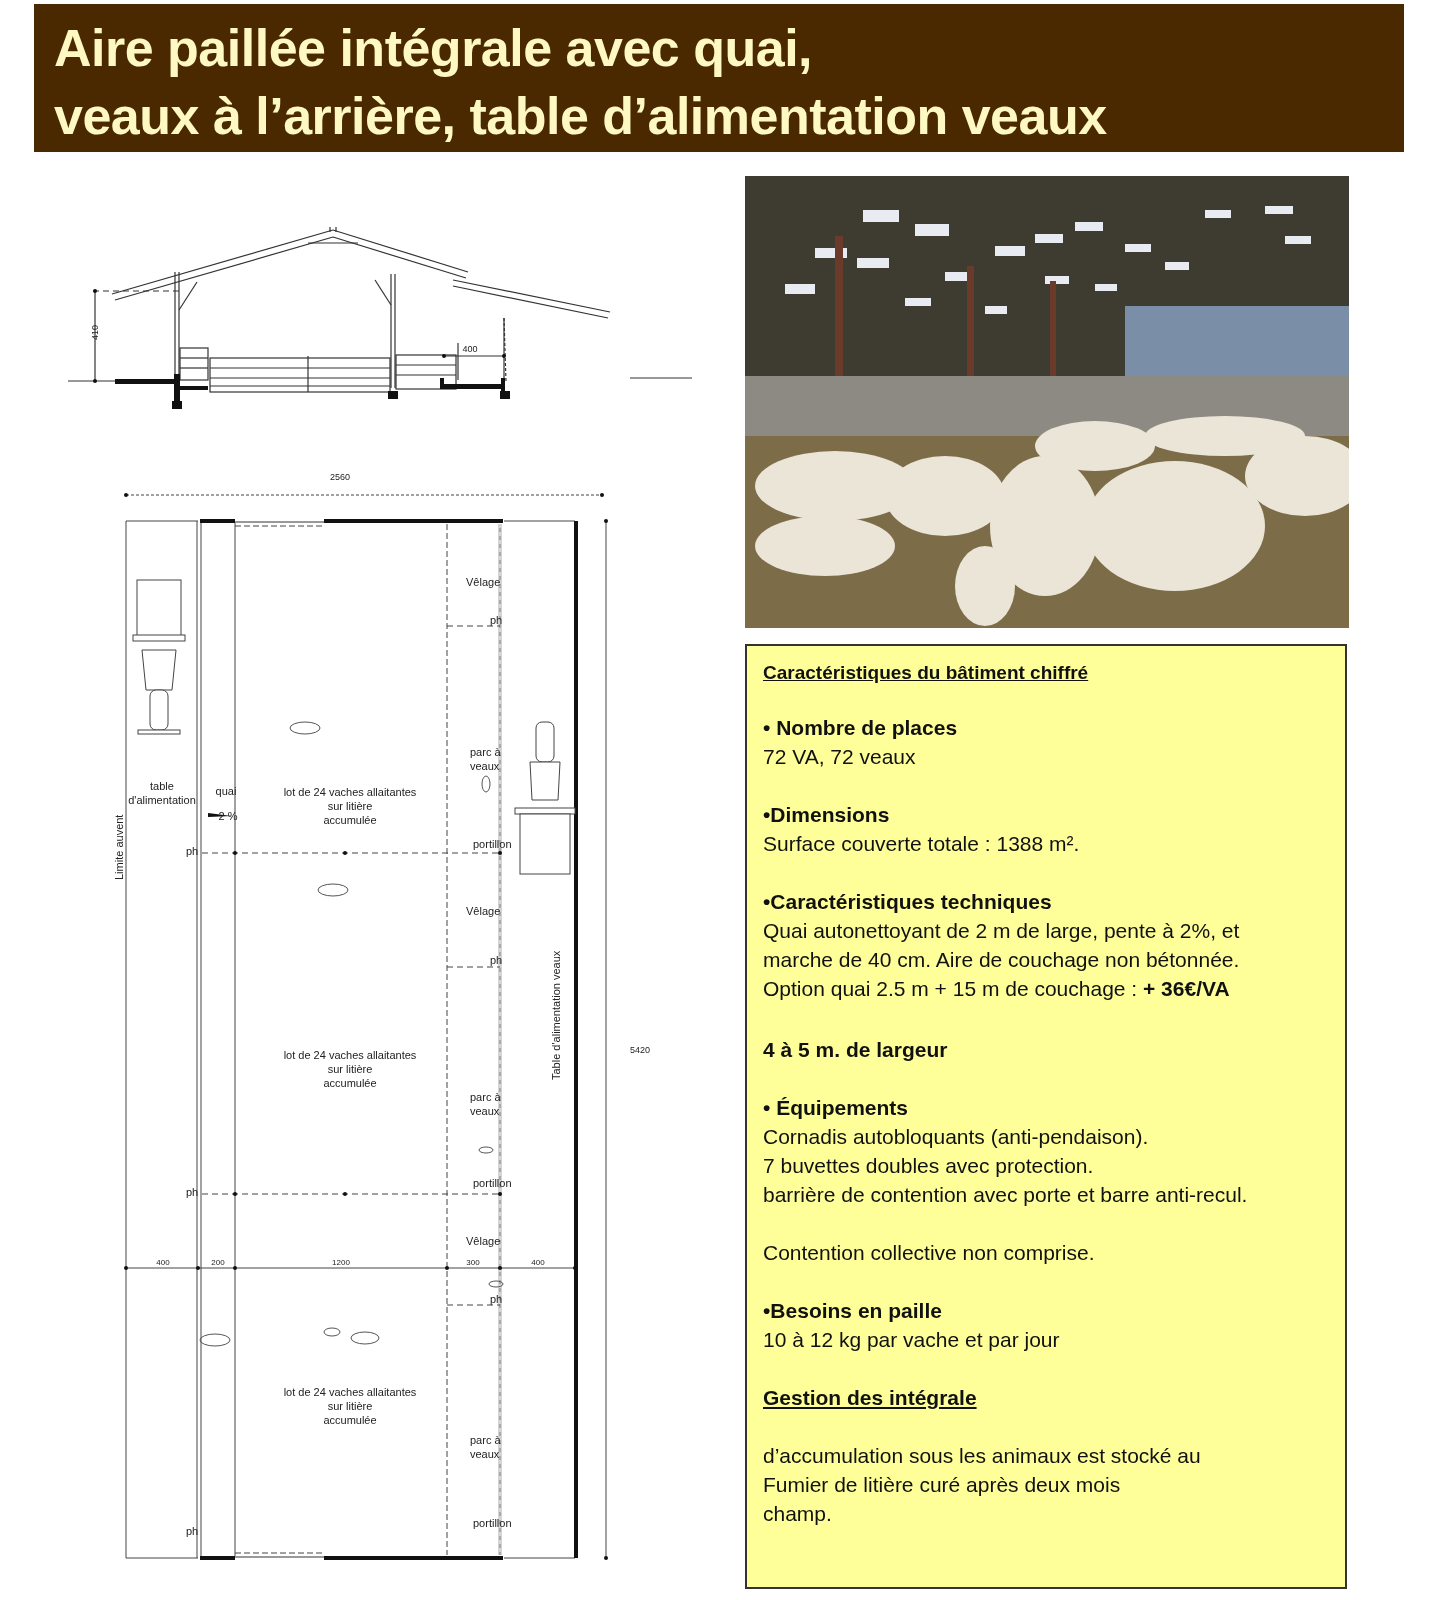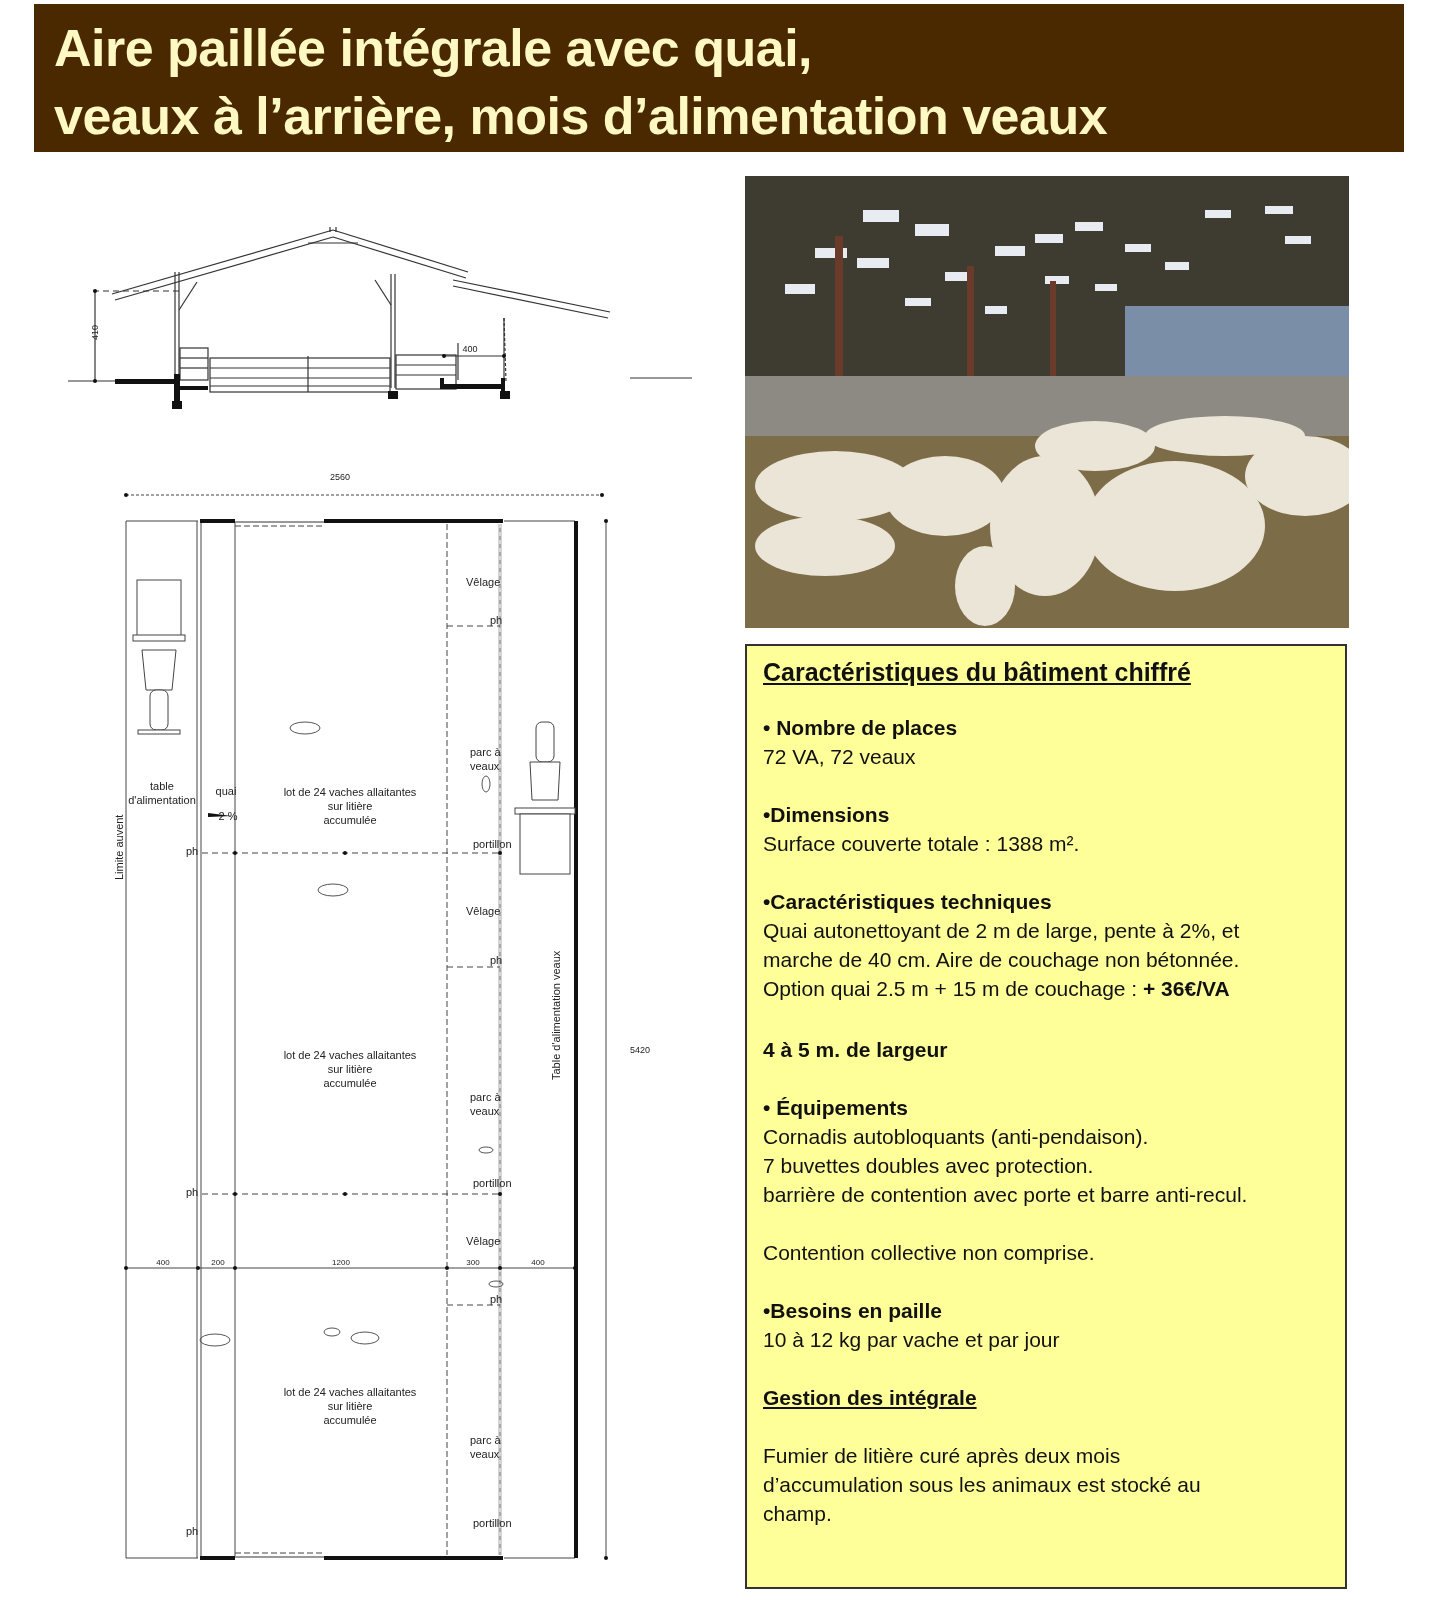--- a/index.html
+++ b/index.html
@@ -10,33 +10,33 @@
                font-family:"Liberation Sans", sans-serif; white-space:nowrap; transform:scaleX(1.0); transform-origin:left; }
   .header .t1 { top:14px; }
   .header .t2 { top:82px; }
 
   .section-svg { position:absolute; left:60px; top:210px; }
   .plan-svg { position:absolute; left:100px; top:470px; }
   .photo { position:absolute; left:745px; top:176px; width:604px; height:452px; overflow:hidden;
            background:linear-gradient(180deg,#3c3a30 0%,#4b4a40 30%,#6a6d6a 45%,#b9b2a0 60%,#8b7a55 85%,#6a5a3a 100%); }
   .info { position:absolute; left:745px; top:644px; width:602px; height:945px; background:#ffff99;
           border:2px solid #333; box-sizing:border-box; padding:10px 16px; font-size:21px; line-height:29px; }
-  .info .title { font-weight:bold; text-decoration:underline; font-size:25px; margin-bottom:26px; margin-top:2px; }
+  .info .title { font-weight:bold; text-decoration:underline; font-size:19px; margin-bottom:26px; margin-top:2px; }
   .info .h { font-weight:bold; }
   .info .gap { height:29px; }
   .info .b { font-weight:bold;margin-top:32px; }
   .info .under { font-weight:bold; text-decoration:underline; }
   .lbl { font-family:"Liberation Sans", sans-serif; fill:#222; }
 </style>
 </head>
 <body>
 
 <div class="header">
   <div class="t t1">Aire paillée intégrale avec quai,</div>
-  <div class="t t2">veaux à l’arrière, mois d’alimentation veaux</div>
+  <div class="t t2">veaux à l’arrière, table d’alimentation veaux</div>
 </div>
 
 <svg class="section-svg" width="650" height="210" viewBox="0 0 650 210">
   <g stroke="#333" fill="none" stroke-width="1.2">
 
     <line x1="8" y1="171" x2="80" y2="171"></line>
     <line x1="570" y1="168" x2="632" y2="168"></line>
 
     <line x1="52" y1="84" x2="273" y2="20"></line>
     <line x1="55" y1="90" x2="273" y2="27"></line>
@@ -311,16 +311,16 @@
 
   <div>Contention collective non comprise.</div>
   <div class="gap"></div>
 
   <div class="h">•Besoins en paille</div>
   <div>10 à 12 kg par vache et par jour</div>
   <div class="gap"></div>
 
   <div class="under">Gestion des intégrale</div>
   <div class="gap"></div>
+  <div>d’accumulation sous les animaux est stocké au</div>
   <div>Fumier de litière curé après deux mois</div>
-  <div>d’accumulation sous les animaux est stocké au</div>
   <div>champ.</div>
 </div>
 
 </body></html>

